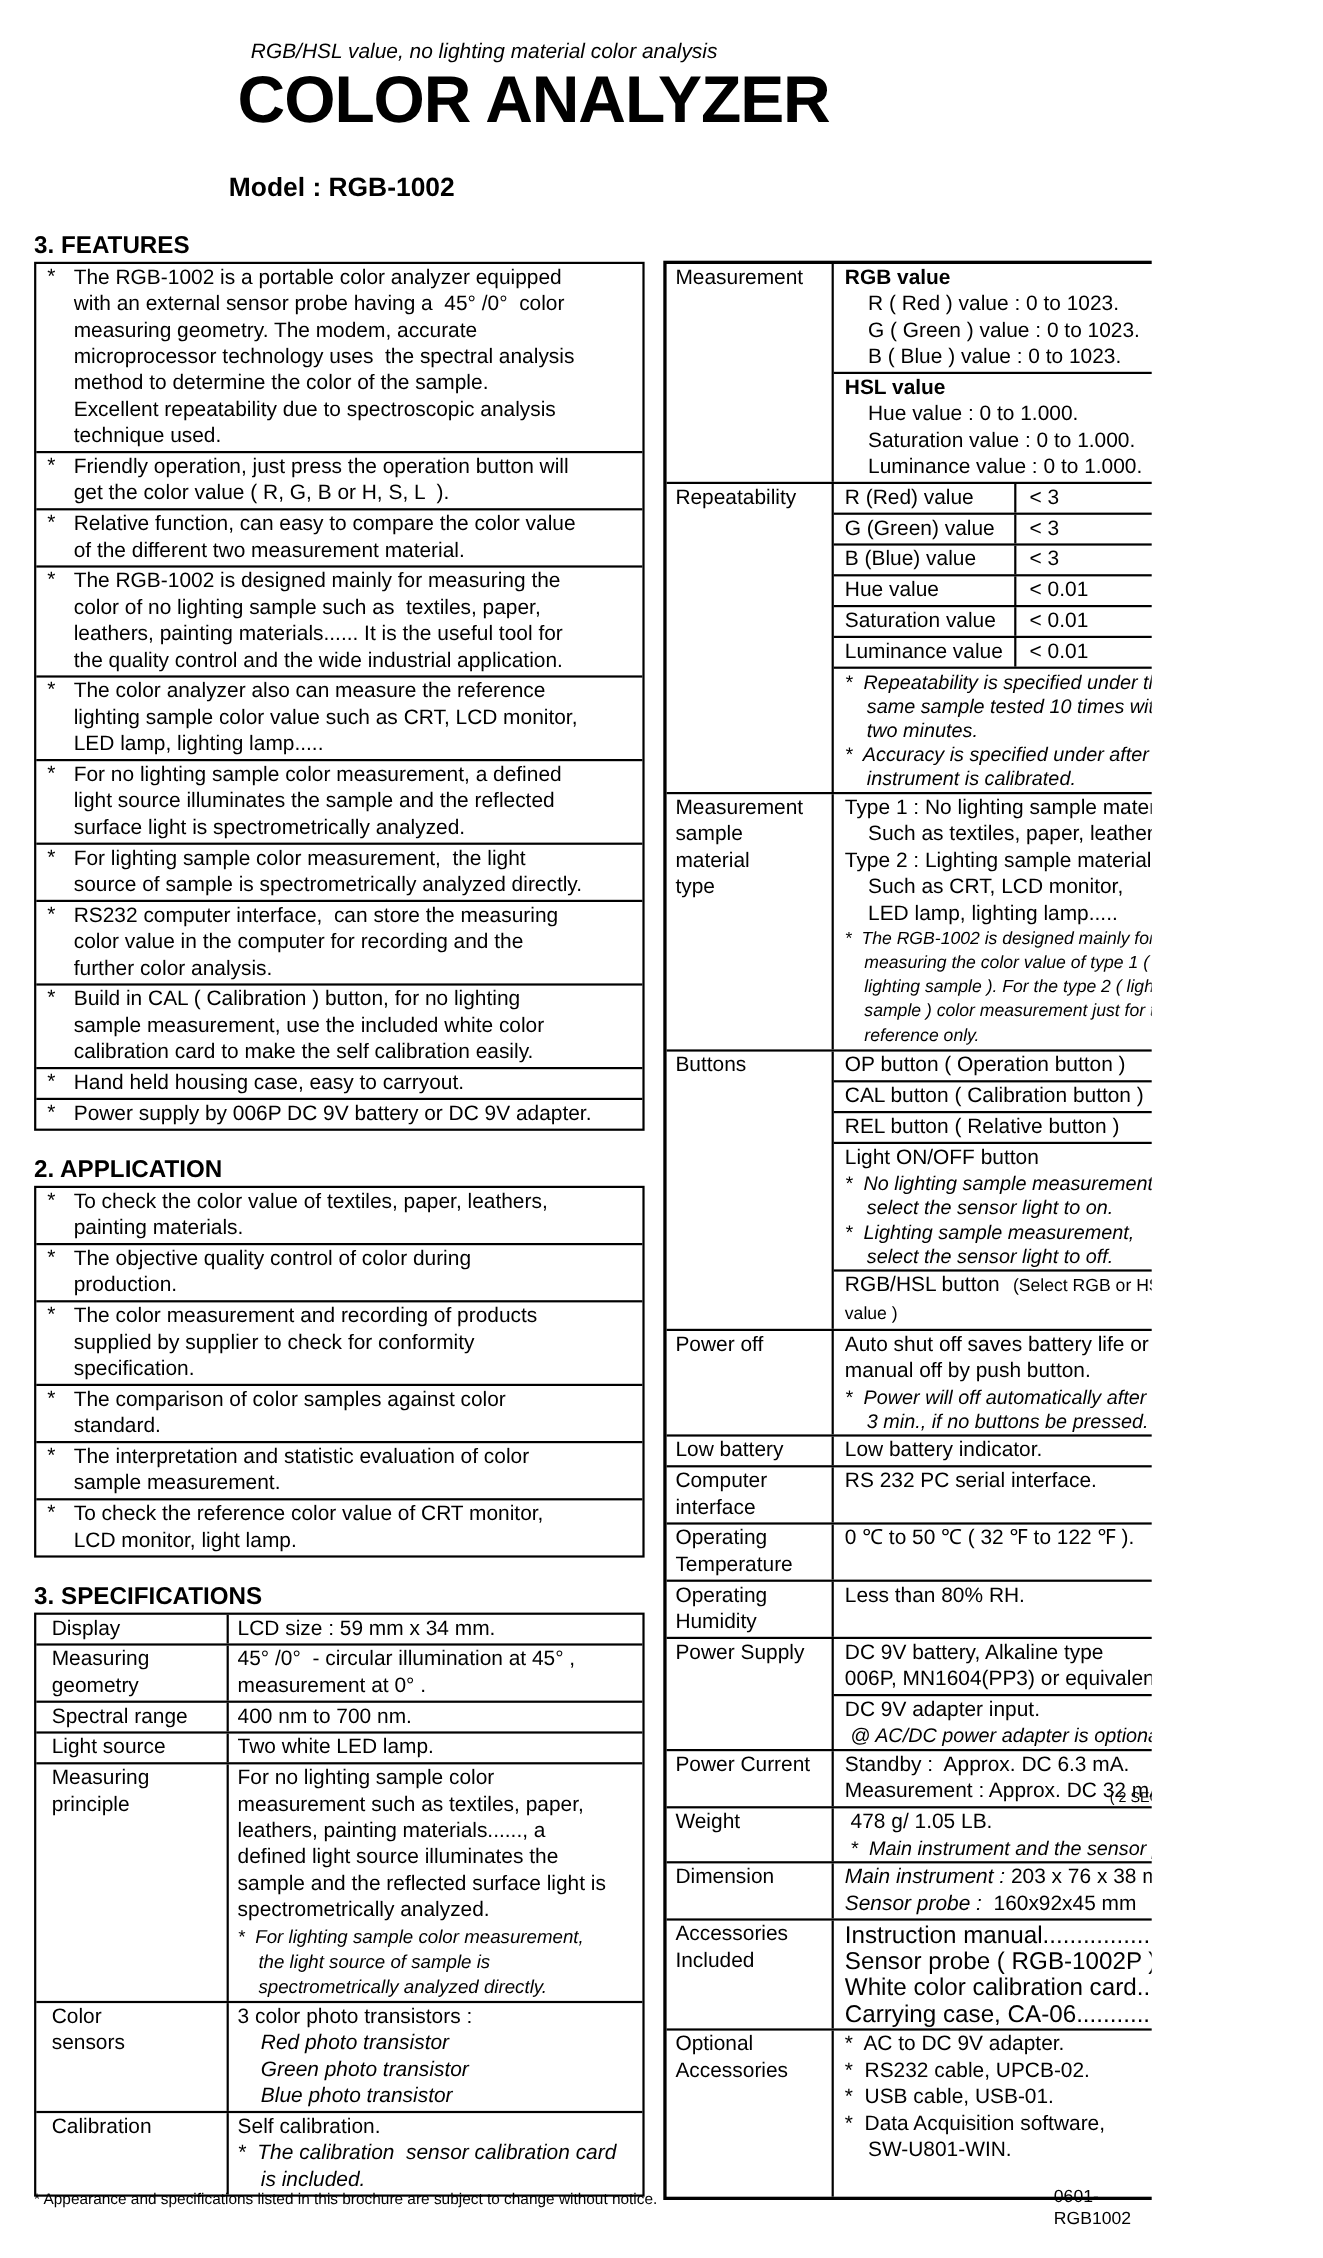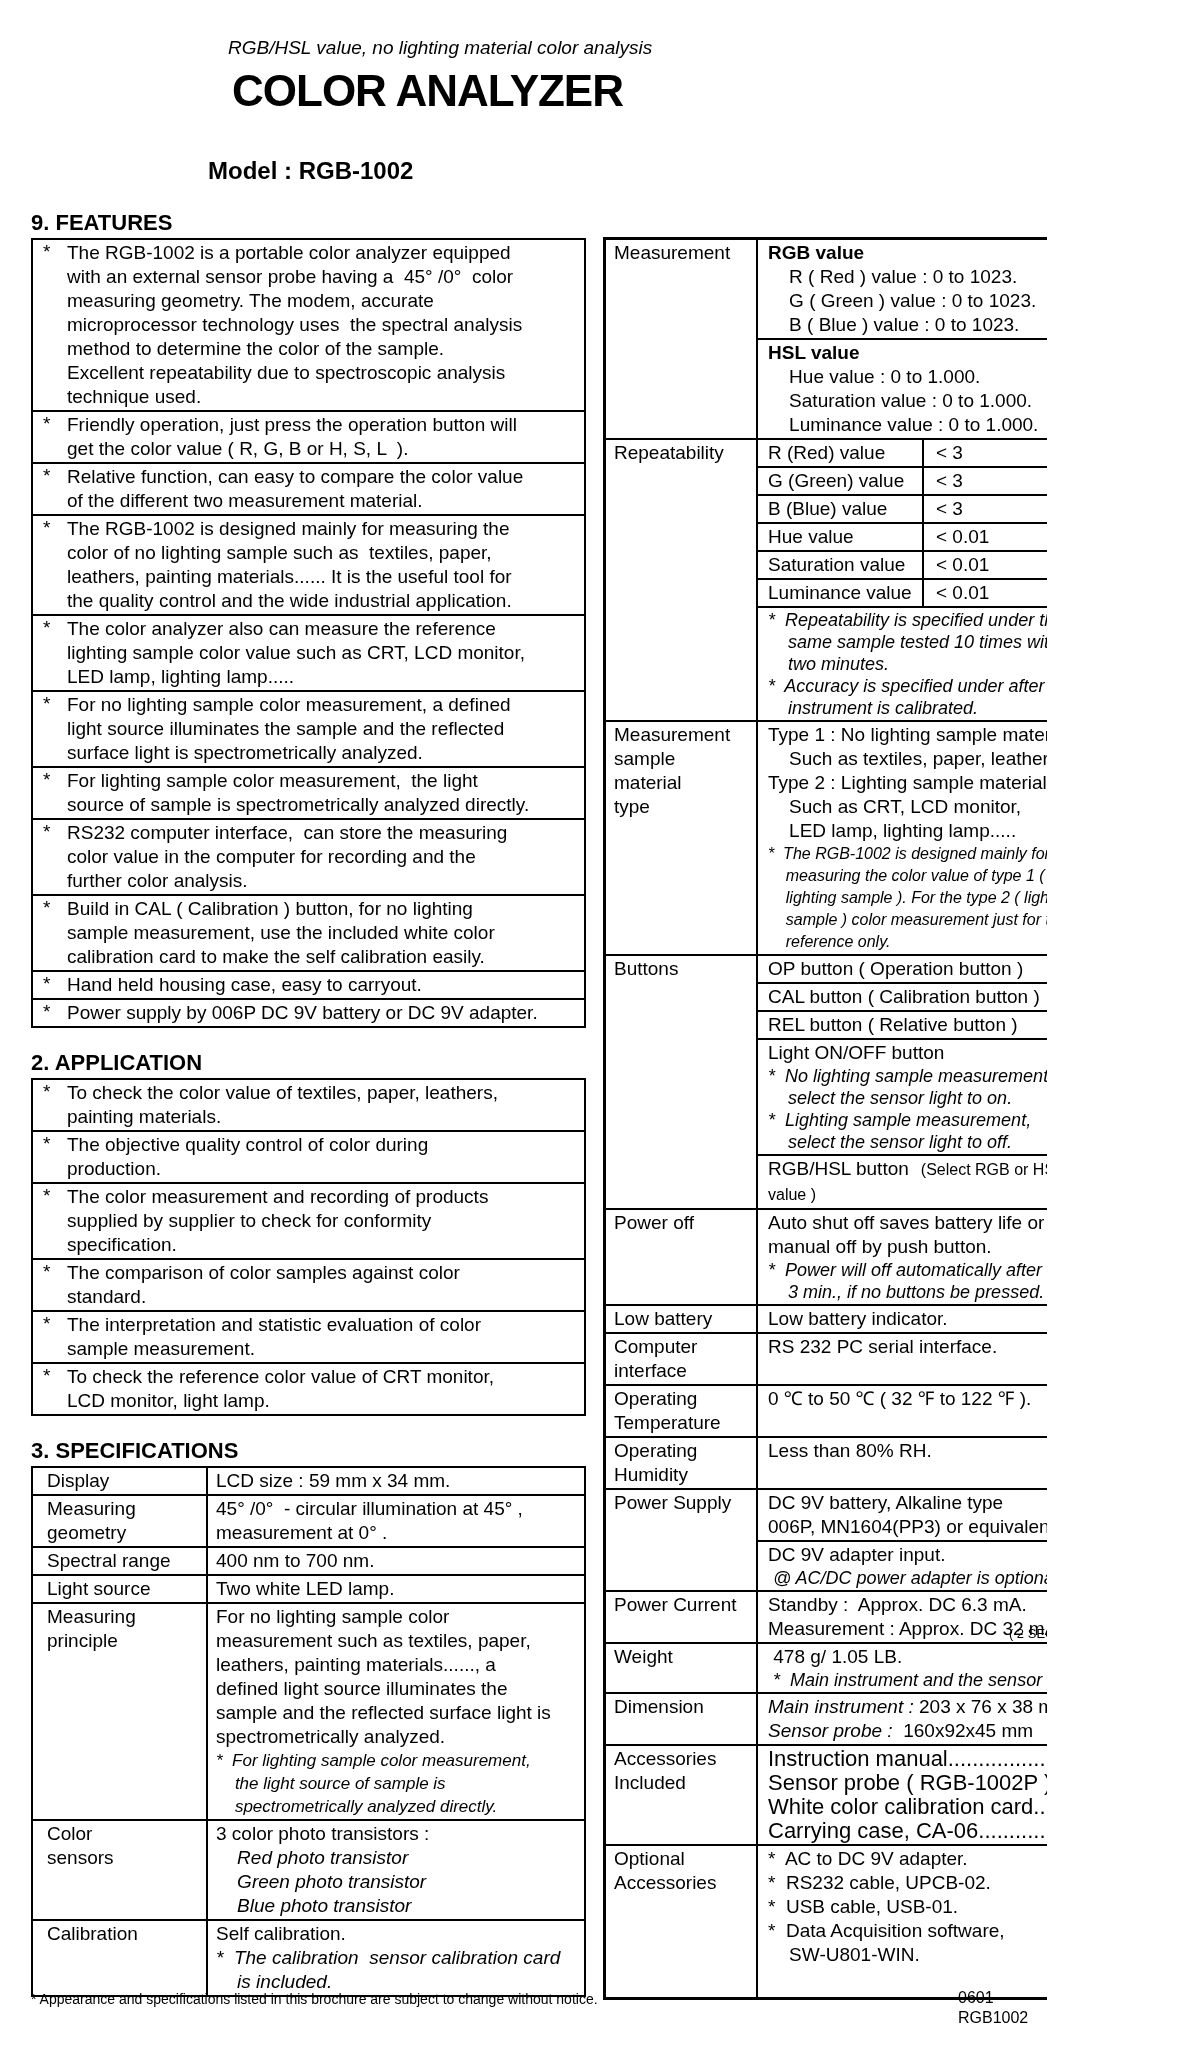--- a/index.html
+++ b/index.html
@@ -6,21 +6,21 @@
   .page {
     position:relative; width:1047px; height:2053px; background:#ffffff;
     color:#000; font-family:"Liberation Sans", sans-serif;
     font-size:19px; line-height:24px; overflow:hidden;
   }
   .t { white-space:pre; overflow:hidden; }
 
   
   .hdr { position:absolute; left:208px; top:36px; }
   .tagline { font-style:italic; font-size:19px; line-height:24px; margin-left:20px; }
-  .title { font-weight:bold; font-size:44px; line-height:62px; letter-spacing:-1px; margin-left:24px; }
+  .title { font-weight:bold; font-size:60px; line-height:62px; letter-spacing:-1px; margin-left:8px; }
   .model { font-weight:bold; font-size:24px; line-height:30px; margin-top:34px; }
 
   
   .left { position:absolute; left:31px; top:210px; width:555px; }
   .h { font-size:22px; line-height:25px; font-weight:bold; margin:0 0 3px 0; }
   .hgap { margin-top:22px; }
   .box { border:2px solid #000; }
   .li { position:relative; padding:1px 4px 1px 34px; border-top:2px solid #000; }
   .li:first-child { border-top:0; }
   .star { position:absolute; left:10px; top:0px; font-size:19px; }
@@ -65,21 +65,21 @@
 <div class="page">
 
   <div class="hdr">
     <div class="tagline">RGB/HSL value, no lighting material color analysis</div>
     <div class="title">COLOR ANALYZER</div>
     <div class="model">Model : RGB-1002</div>
   </div>
 
   <div class="left">
 
-    <div class="h">9. FEATURES</div>
+    <div class="h">3. FEATURES</div>
     <div class="box">
       <div class="li">
           <span class="star">*</span>
           <div class="t">The RGB-1002 is a portable color analyzer equipped
 with an external sensor probe having a  45° /0°  color
 measuring geometry. The modem, accurate
 microprocessor technology uses  the spectral analysis
 method to determine the color of the sample.
 Excellent repeatability due to spectroscopic analysis
 technique used.</div>

